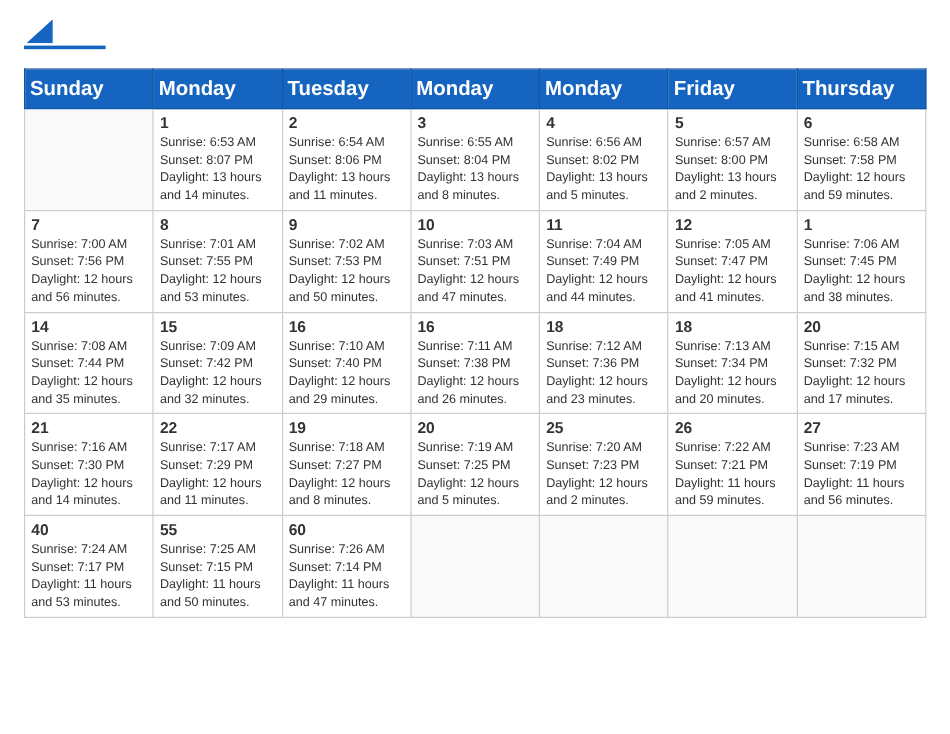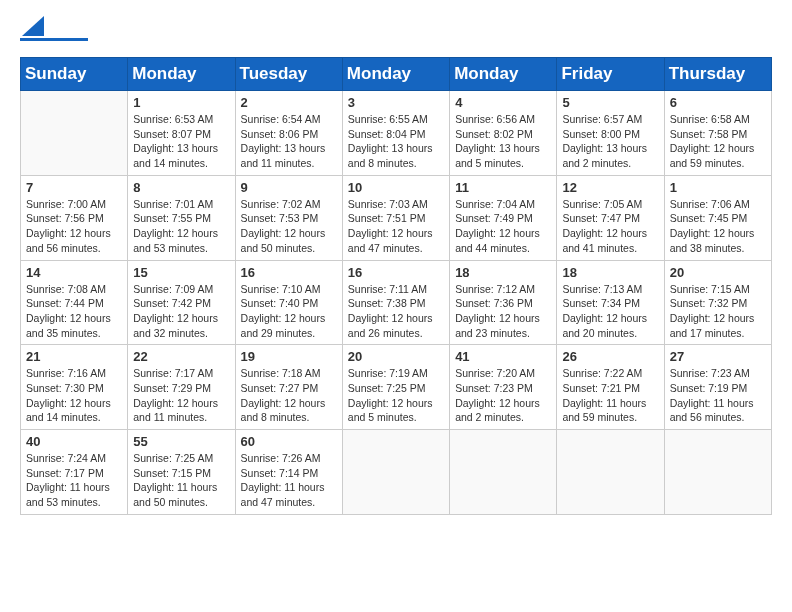--- a/index.html
+++ b/index.html
@@ -209,21 +209,21 @@
         </td>
         <td>
           <span class="day-num">19</span>
           <div class="day-info">Sunrise: 7:18 AM<br>Sunset: 7:27 PM<br>Daylight: 12 hours<br>and 8 minutes.</div>
         </td>
         <td>
           <span class="day-num">20</span>
           <div class="day-info">Sunrise: 7:19 AM<br>Sunset: 7:25 PM<br>Daylight: 12 hours<br>and 5 minutes.</div>
         </td>
         <td>
-          <span class="day-num">41</span>
+          <span class="day-num">25</span>
           <div class="day-info">Sunrise: 7:20 AM<br>Sunset: 7:23 PM<br>Daylight: 12 hours<br>and 2 minutes.</div>
         </td>
         <td>
           <span class="day-num">26</span>
           <div class="day-info">Sunrise: 7:22 AM<br>Sunset: 7:21 PM<br>Daylight: 11 hours<br>and 59 minutes.</div>
         </td>
         <td>
           <span class="day-num">27</span>
           <div class="day-info">Sunrise: 7:23 AM<br>Sunset: 7:19 PM<br>Daylight: 11 hours<br>and 56 minutes.</div>
         </td>

